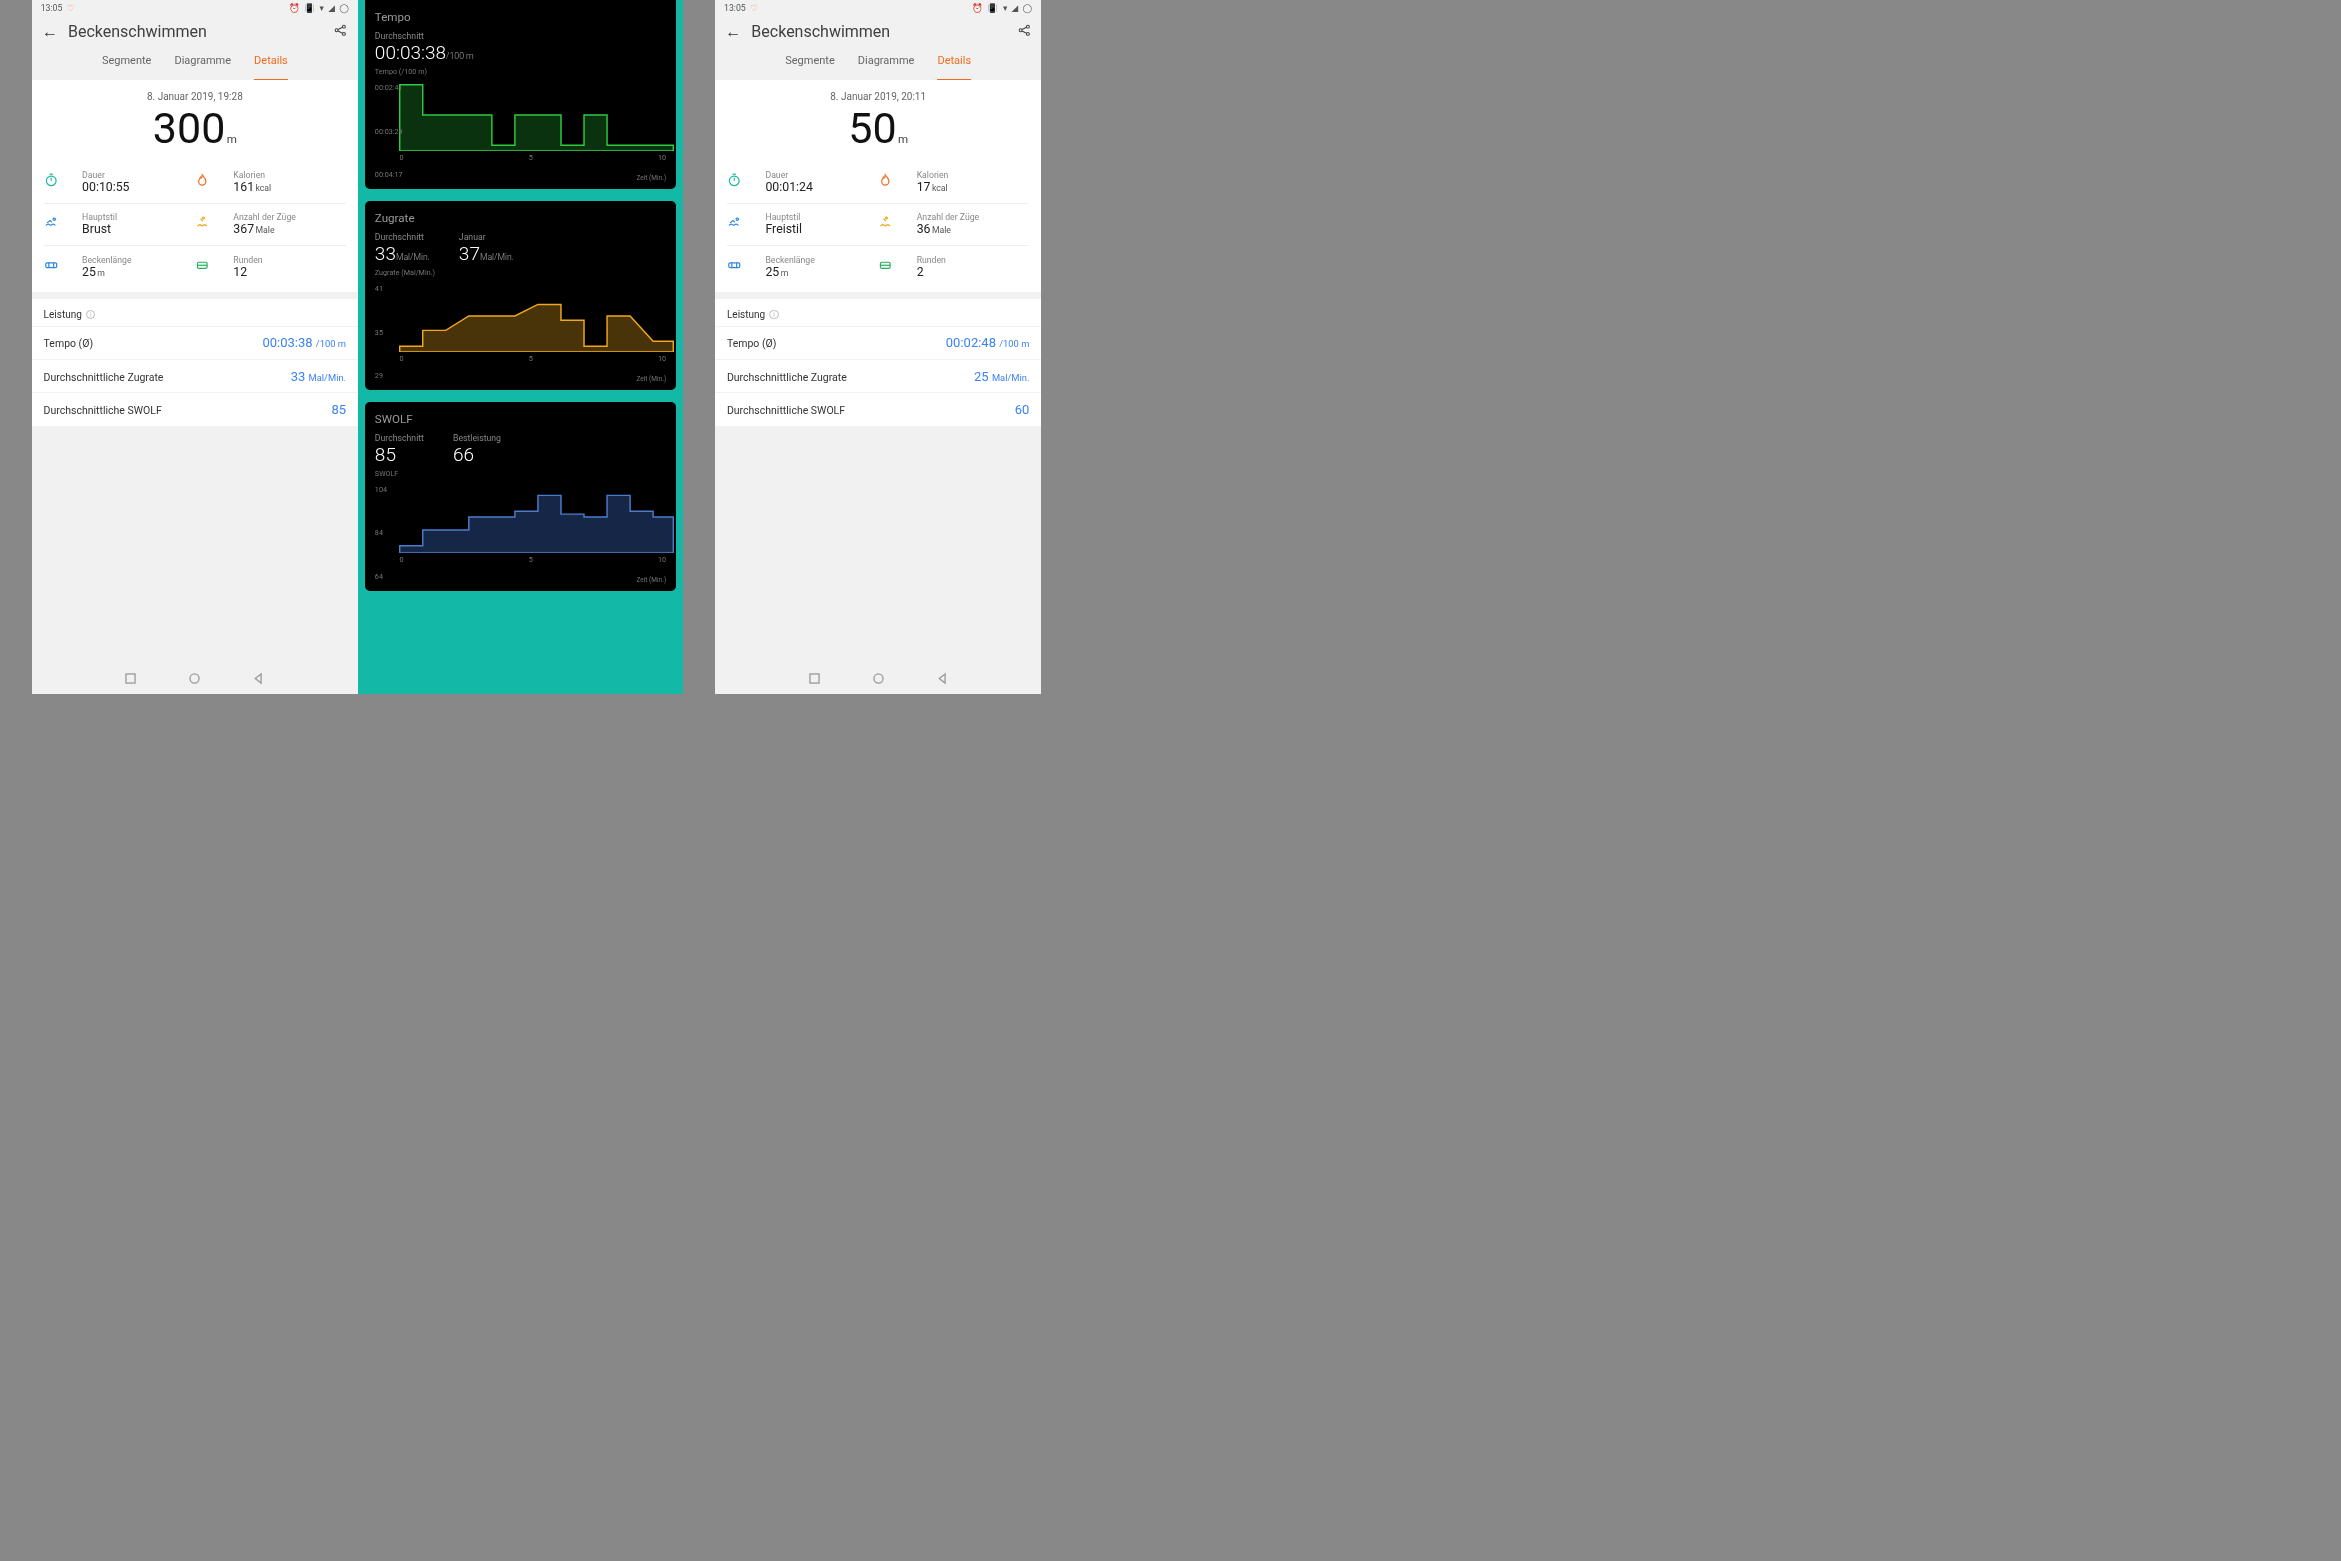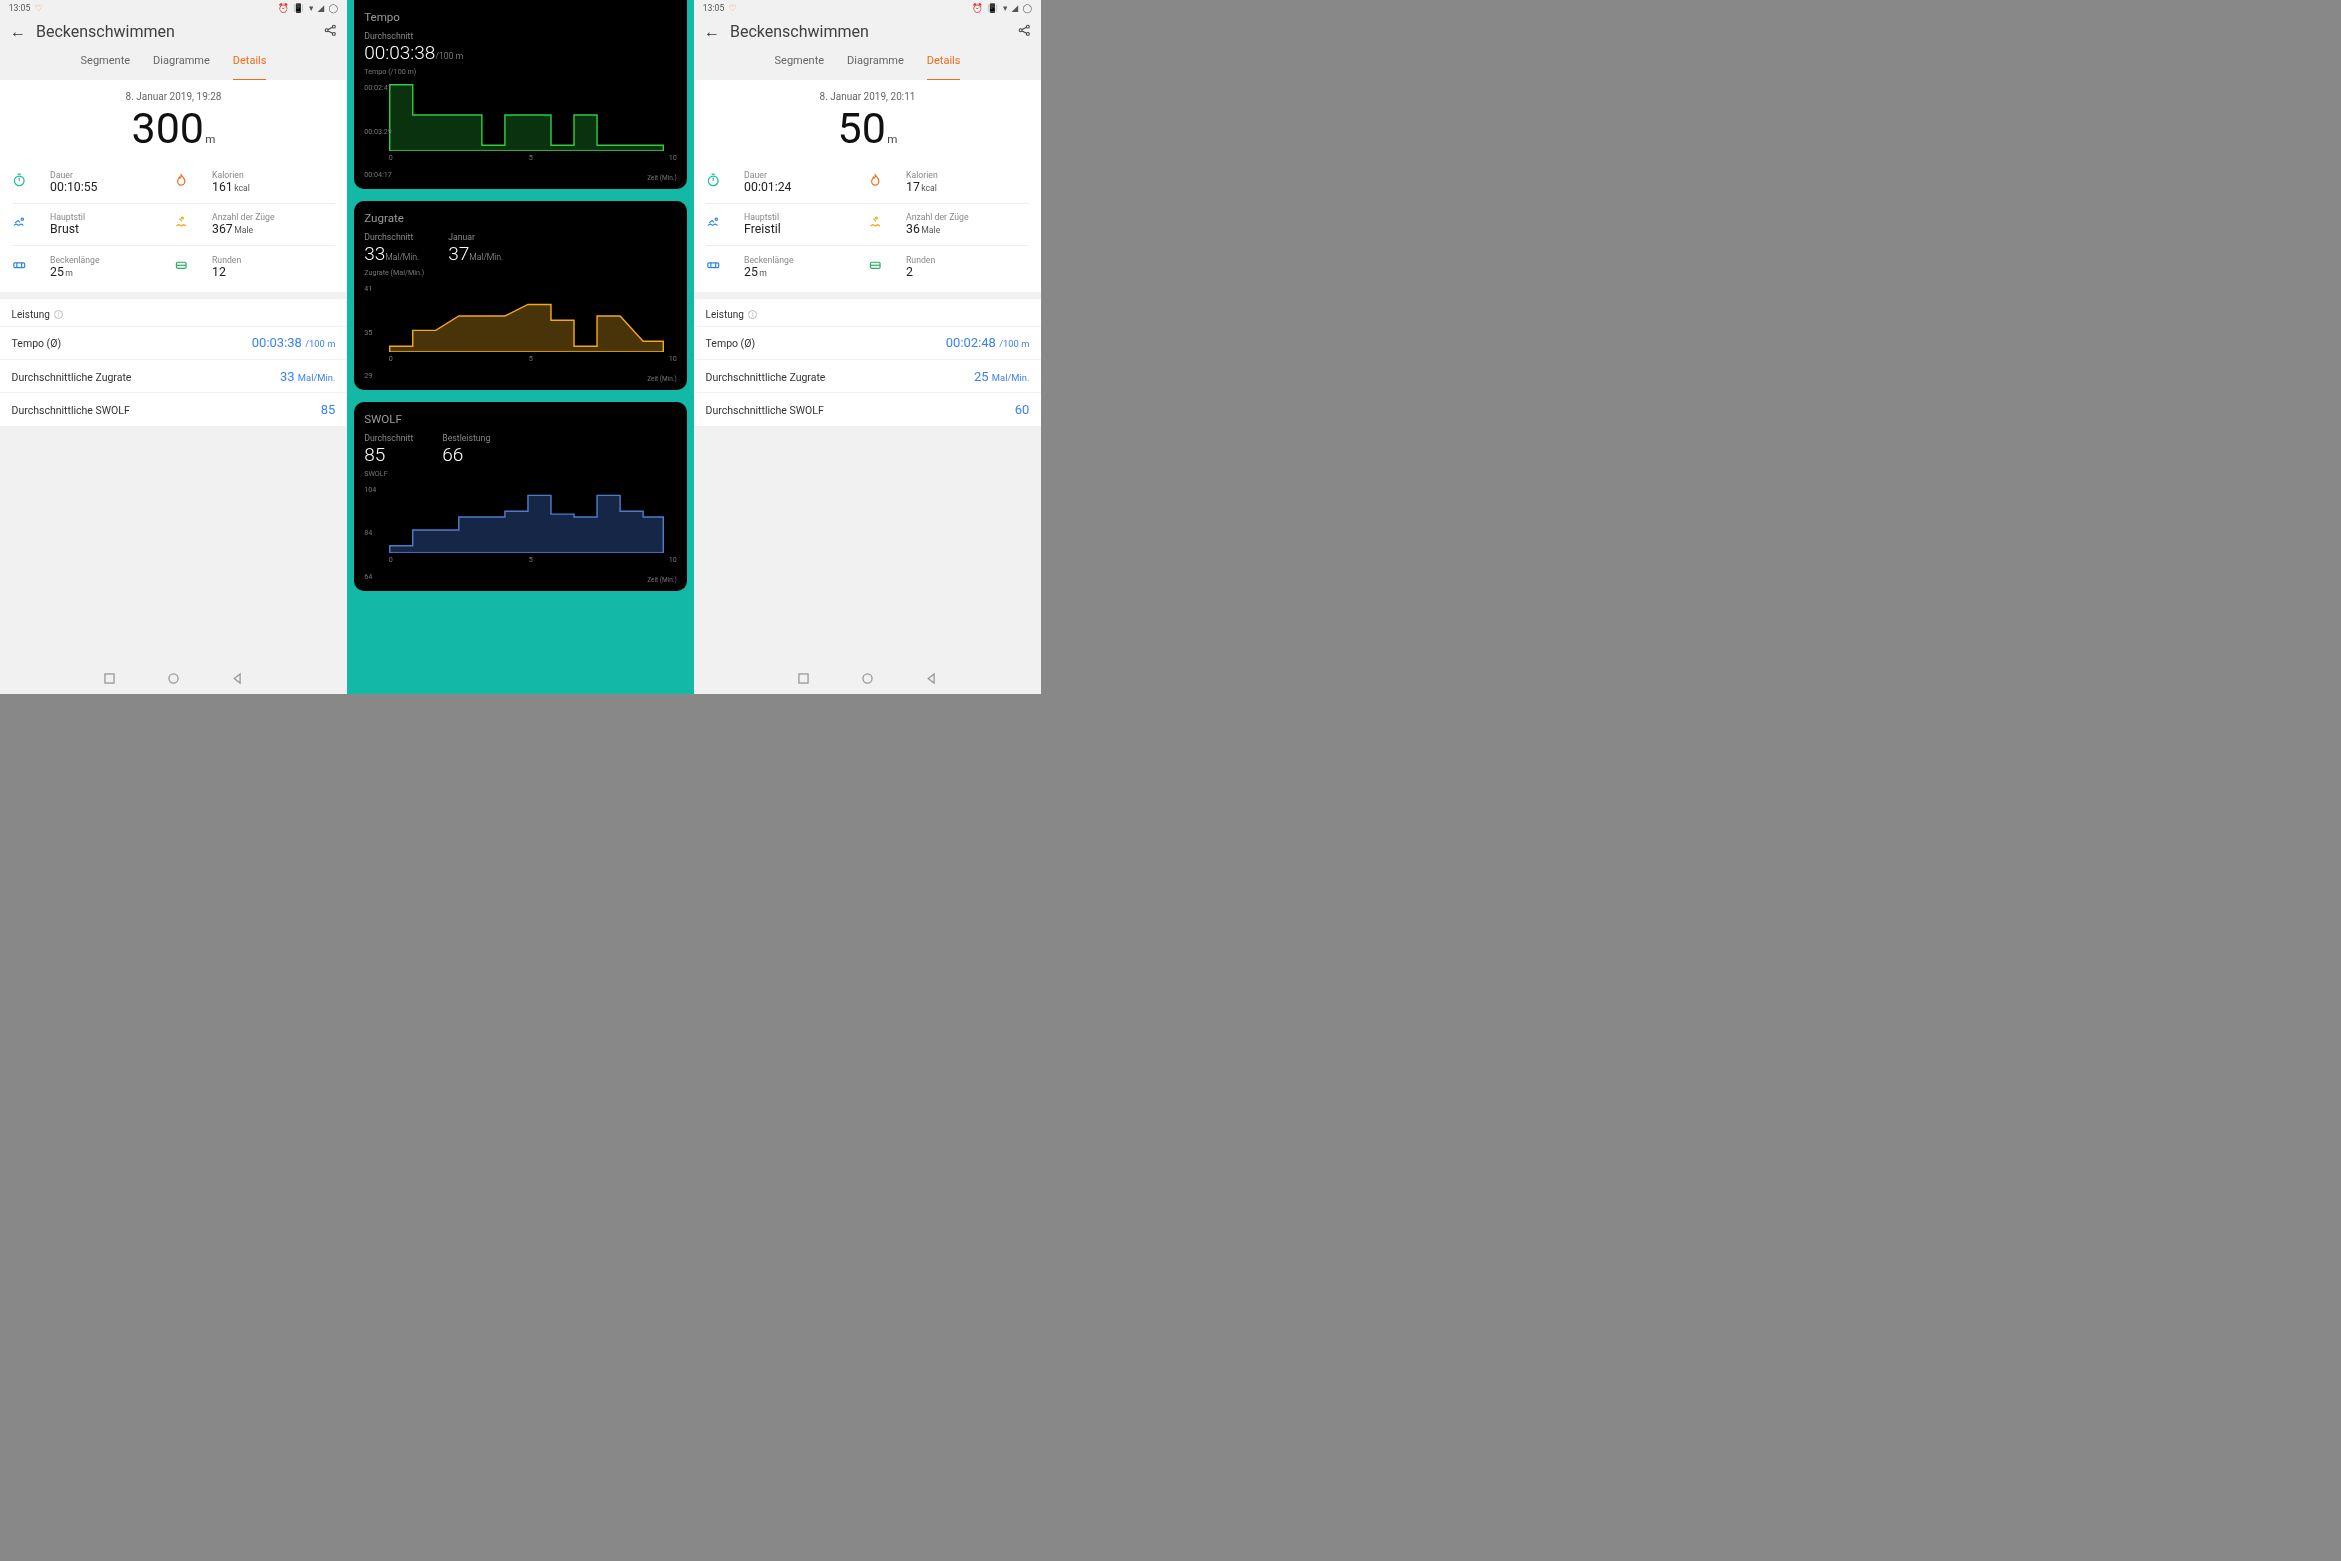--- a/index.html
+++ b/index.html
@@ -4,21 +4,21 @@
 <style>
   * { box-sizing: border-box; margin: 0; padding: 0; }
   body {
     font-family: -apple-system, BlinkMacSystemFont, "Segoe UI", Roboto, sans-serif;
     background: #888;
     display: flex;
     width: 1041px;
     height: 694px;
   }
   .phone { flex: 1; display: flex; flex-direction: column; position: relative; }
-  .phone-light { background: #f1f1f1; }
+  .phone-light { background: #f1f1f1; margin-left: 32px; }
   .phone-dark { background: #14b8a6; color: #ccc; }
 
   
   .statusbar { display:flex; justify-content:space-between; align-items:center;
     padding: 2.9px 8.7px; font-size:8.7px; color:#555; height:16px; }
   .statusbar .left { display:flex; gap:4.3px; align-items:center; }
   .statusbar .right { display:flex; gap:4.3px; align-items:center; }
 
   
   .app-header { display:flex; align-items:center; padding: 5.8px 10px; gap:10px; background:#f1f1f1; }
@@ -52,21 +52,21 @@
   .perf-row { display:flex; justify-content:space-between; align-items:baseline; padding:8.7px 11.6px; border-top:0.7px solid #f2f2f2; }
   .perf-row .pl { font-size:10.5px; color:#333; }
   .perf-row .pv { font-size:13px; color:#3b82f6; }
   .perf-row .pv .un { font-size:9.4px; }
 
   
   .navbar { margin-top:auto; height:32px; display:flex; justify-content:center; gap:51px; align-items:center; color:#999; }
   .nav-btn { width:13px; height:13px; }
 
   
-  .dark-card { background:#000; border-radius:10px; margin:5.8px 7.2px; padding:10px 10px 7.2px 10px; color:#ddd; }
+  .dark-card { background:#000; border-radius:5px; margin:5.8px 7.2px; padding:10px 10px 7.2px 10px; color:#ddd; }
   .dark-card .sec-title { font-size:11.6px; color:#9a9a9a; margin-bottom:7.2px; }
   .metric-row { display:flex; gap:29px; margin-bottom:2.9px; }
   .metric .mlabel { font-size:8.7px; color:#888; }
   .metric .mval { font-size:19px; color:#fff; font-weight:300; }
   .metric .mval .un { font-size:8.7px; color:#aaa; }
   .axis-label { font-size:7.2px; color:#777; }
   .chart-wrap { position:relative; margin-top:2.9px; }
   .ytick { position:absolute; left:0; font-size:7.2px; color:#777; transform:translateY(-50%); }
   .chart-svg { display:block; margin-left:24.6px; }
   .xaxis { display:flex; justify-content:space-between; margin-left:24.6px; font-size:7.2px; color:#777; padding-top:2.2px; }

